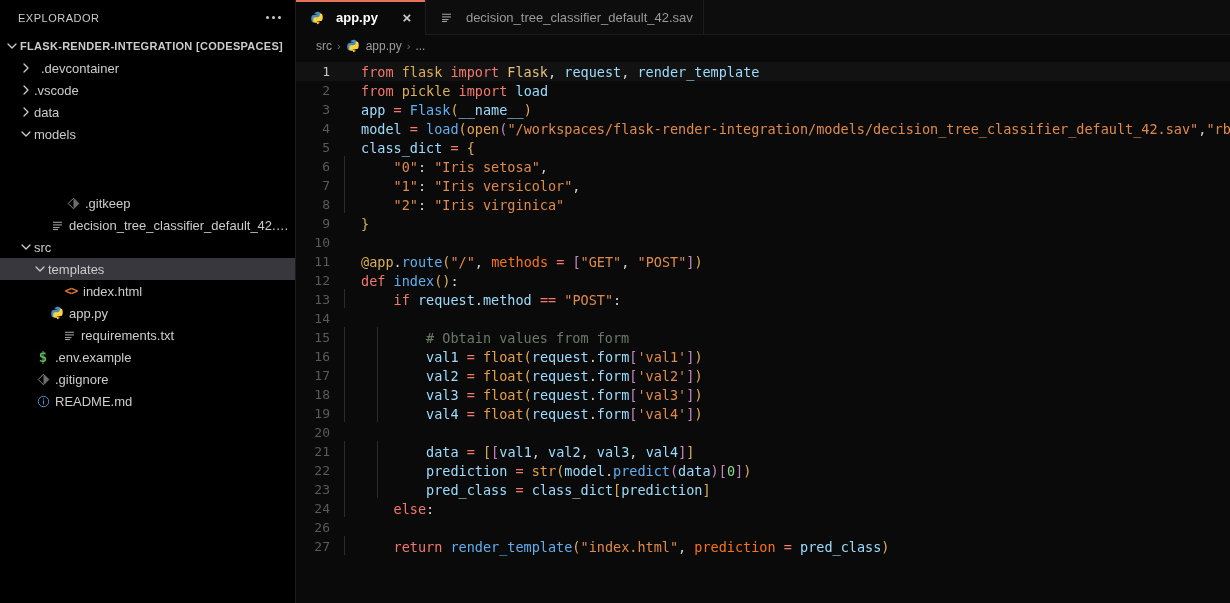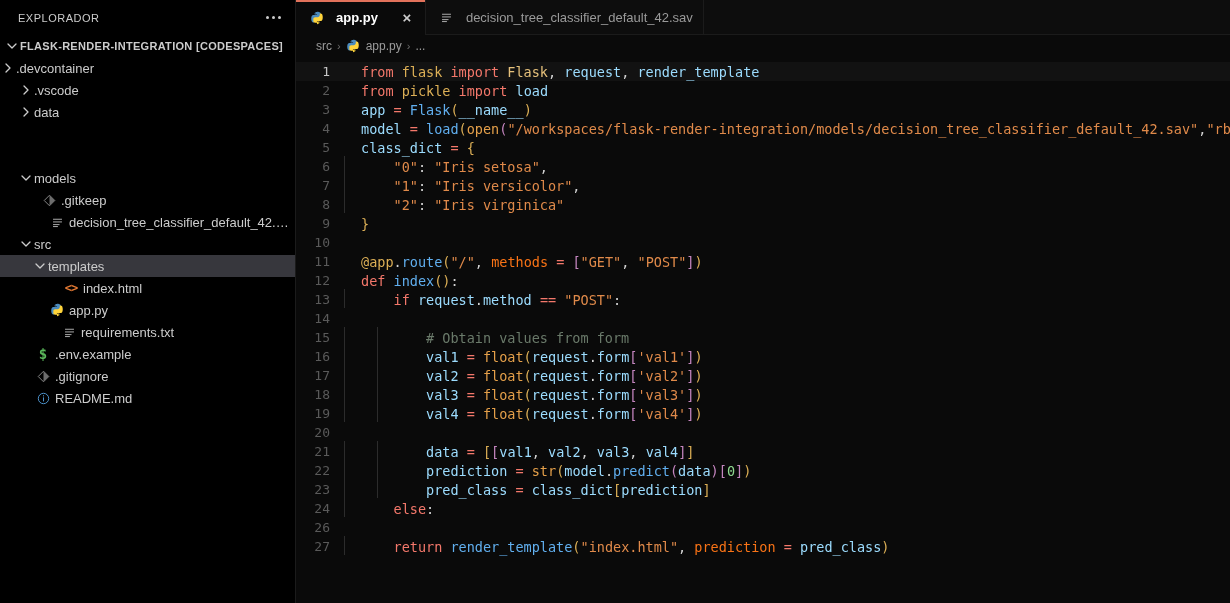--- a/index.html
+++ b/index.html
@@ -158,21 +158,21 @@
     </div>
     <div class="tree" id="file-tree">
         <div class="row root" style="padding-left: 4px;">
           <span class="twisty">
             <svg width="14" height="14" viewBox="0 0 14 14" fill="none" stroke="currentColor" stroke-width="1.3" stroke-linecap="round" stroke-linejoin="round">
               <path d="M3 5 L7 9 L11 5"></path>
             </svg>
           </span>
           <span class="label">FLASK-RENDER-INTEGRATION [CODESPACES]</span>
         </div>
-        <div class="row" style="">
+        <div class="row" style="padding-left: 18px; gap: 7px;">
           <span class="twisty">
             <svg width="14" height="14" viewBox="0 0 14 14" fill="none" stroke="currentColor" stroke-width="1.3" stroke-linecap="round" stroke-linejoin="round">
               <path d="M5 3 L9 7 L5 11"></path>
             </svg>
           </span>
           <span class="label">.devcontainer</span>
         </div>
         <div class="row" style="padding-left: 18px;">
           <span class="twisty">
             <svg width="14" height="14" viewBox="0 0 14 14" fill="none" stroke="currentColor" stroke-width="1.3" stroke-linecap="round" stroke-linejoin="round">
@@ -182,29 +182,29 @@
           <span class="label">.vscode</span>
         </div>
         <div class="row" style="padding-left: 18px;">
           <span class="twisty">
             <svg width="14" height="14" viewBox="0 0 14 14" fill="none" stroke="currentColor" stroke-width="1.3" stroke-linecap="round" stroke-linejoin="round">
               <path d="M5 3 L9 7 L5 11"></path>
             </svg>
           </span>
           <span class="label">data</span>
         </div>
-        <div class="row" style="padding-left: 18px; margin-top: 44px;">
+        <div class="row" style="padding-left: 18px;">
           <span class="twisty">
             <svg width="14" height="14" viewBox="0 0 14 14" fill="none" stroke="currentColor" stroke-width="1.3" stroke-linecap="round" stroke-linejoin="round">
               <path d="M3 5 L7 9 L11 5"></path>
             </svg>
           </span>
           <span class="label">models</span>
         </div>
-        <div class="row" style="padding-left: 24px;">
+        <div class="row" style="padding-left: 48px; margin-top: 47px;">
           <span class="twisty"></span>
           <span class="ficon">
             <svg width="13" height="13" viewBox="0 0 16 16">
               <path d="M8 1.5 L14.5 8 L8 14.5 L1.5 8 Z" fill="none" stroke="#8a8a8a" stroke-width="1.2"></path>
               <path d="M8 1.5 L14.5 8 L8 14.5 Z" fill="#6d6d6d"></path>
             </svg>
           </span>
           <span class="label">.gitkeep</span>
         </div>
         <div class="row" style="padding-left: 32px;">

